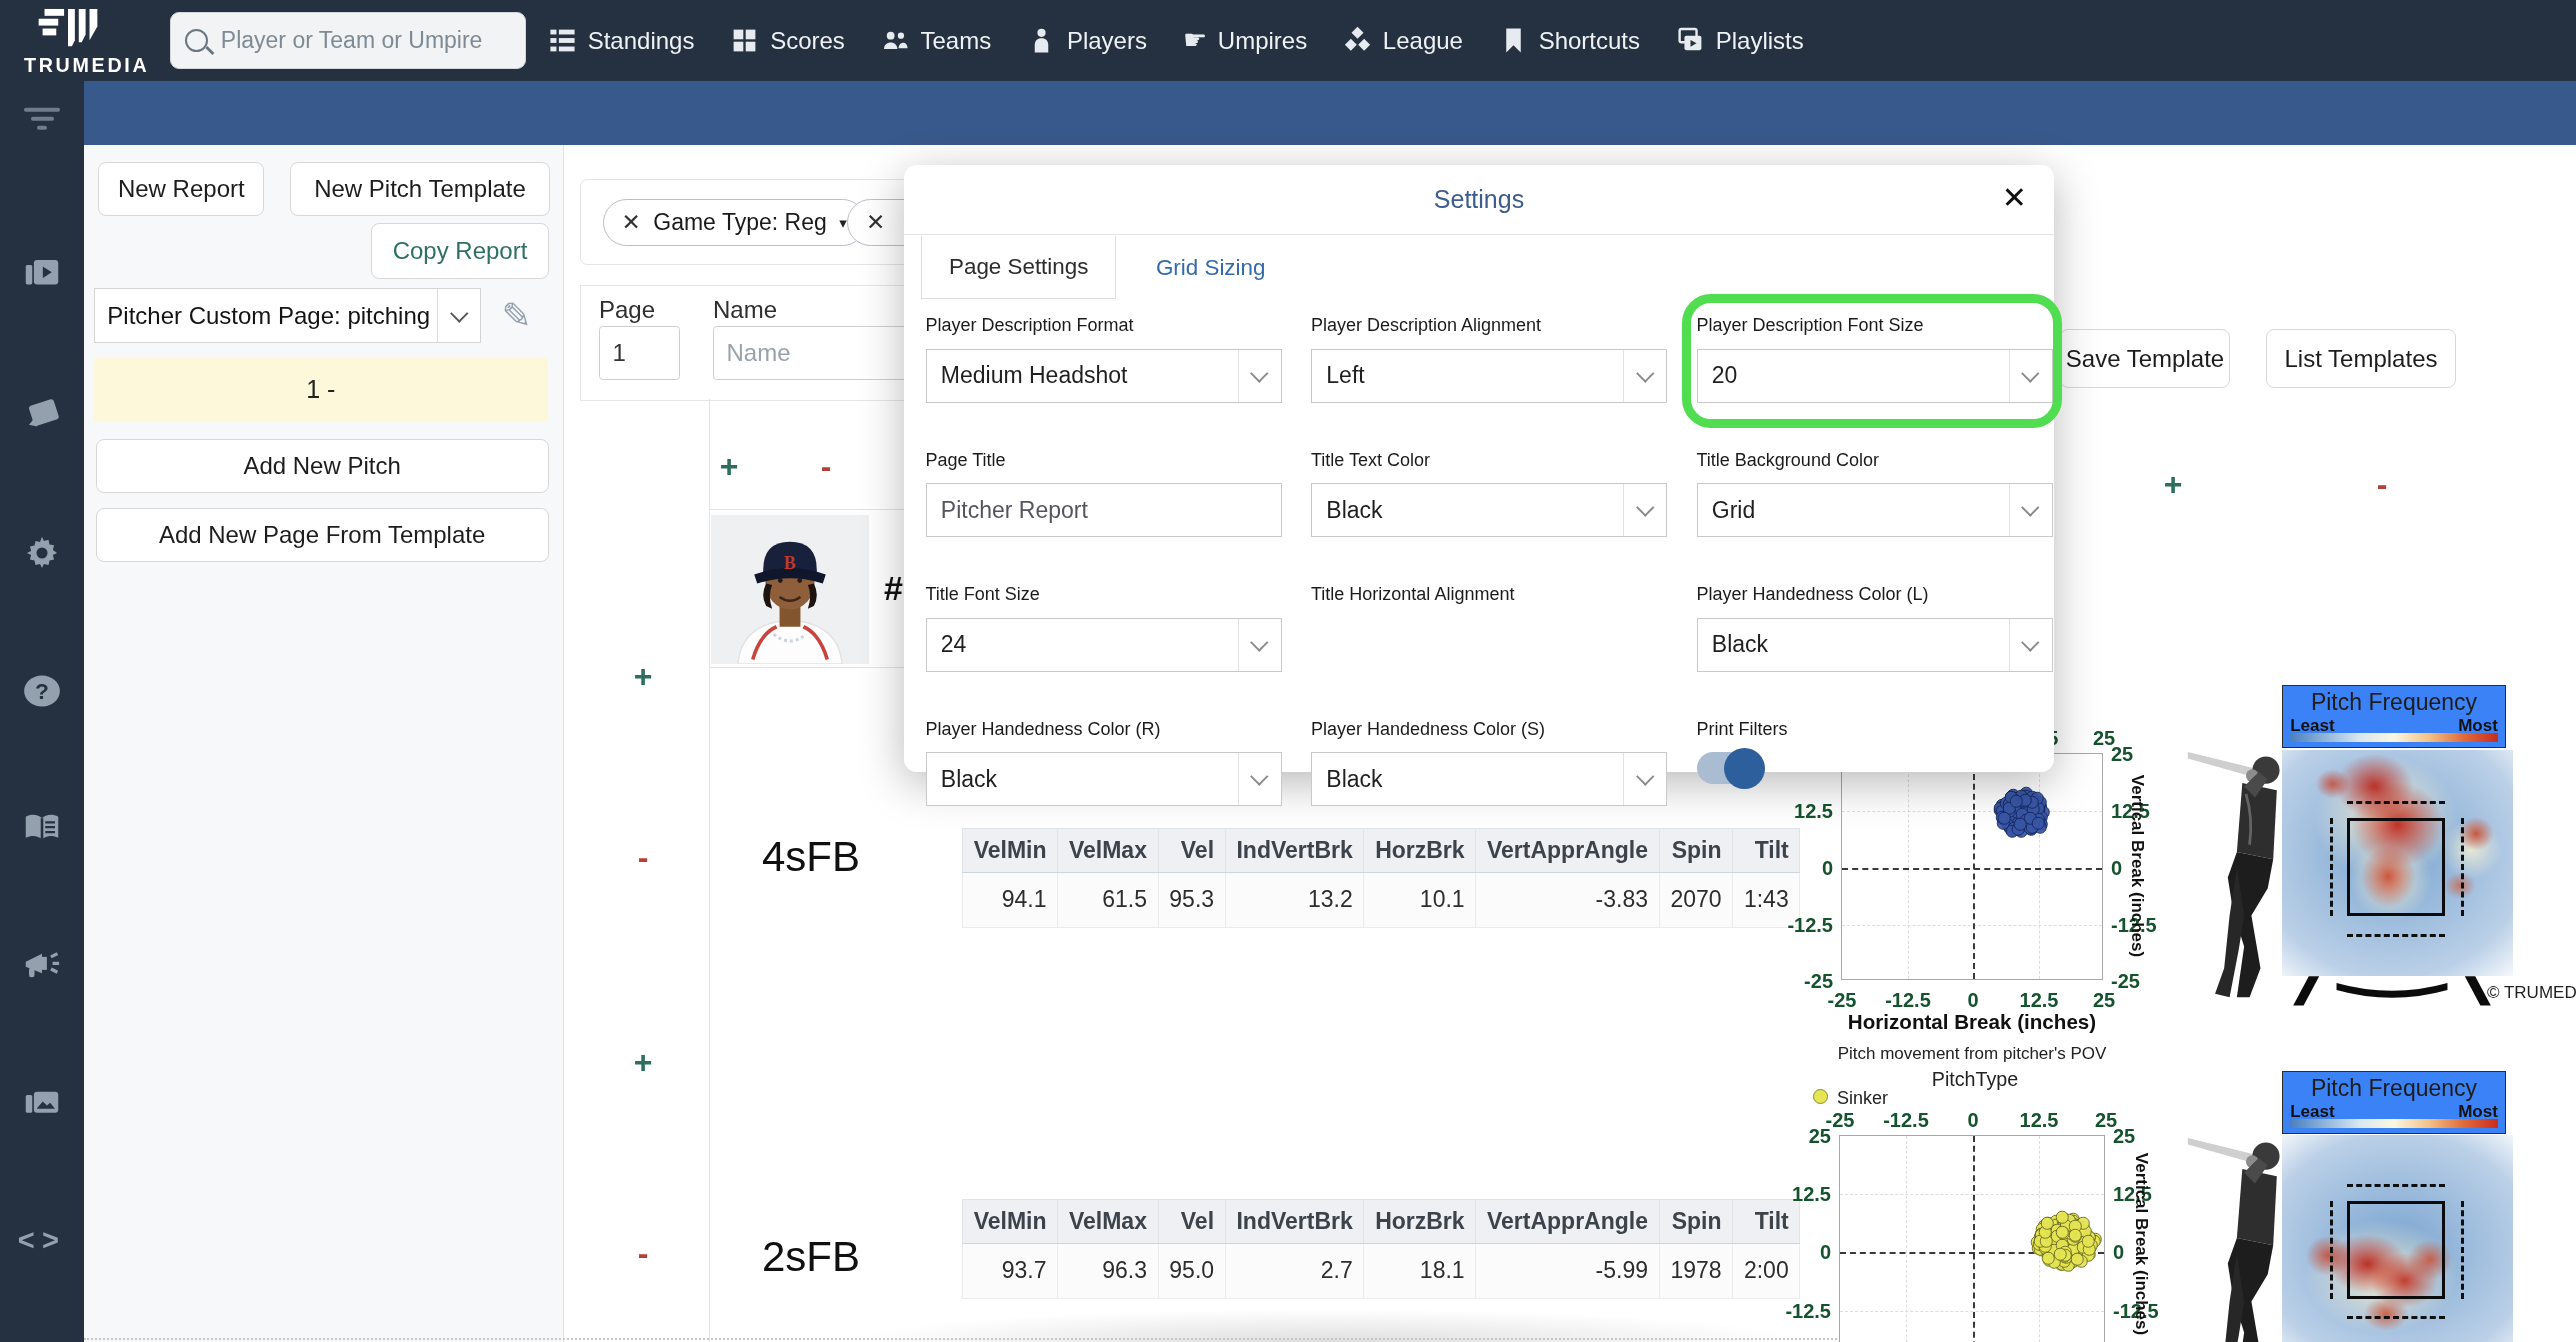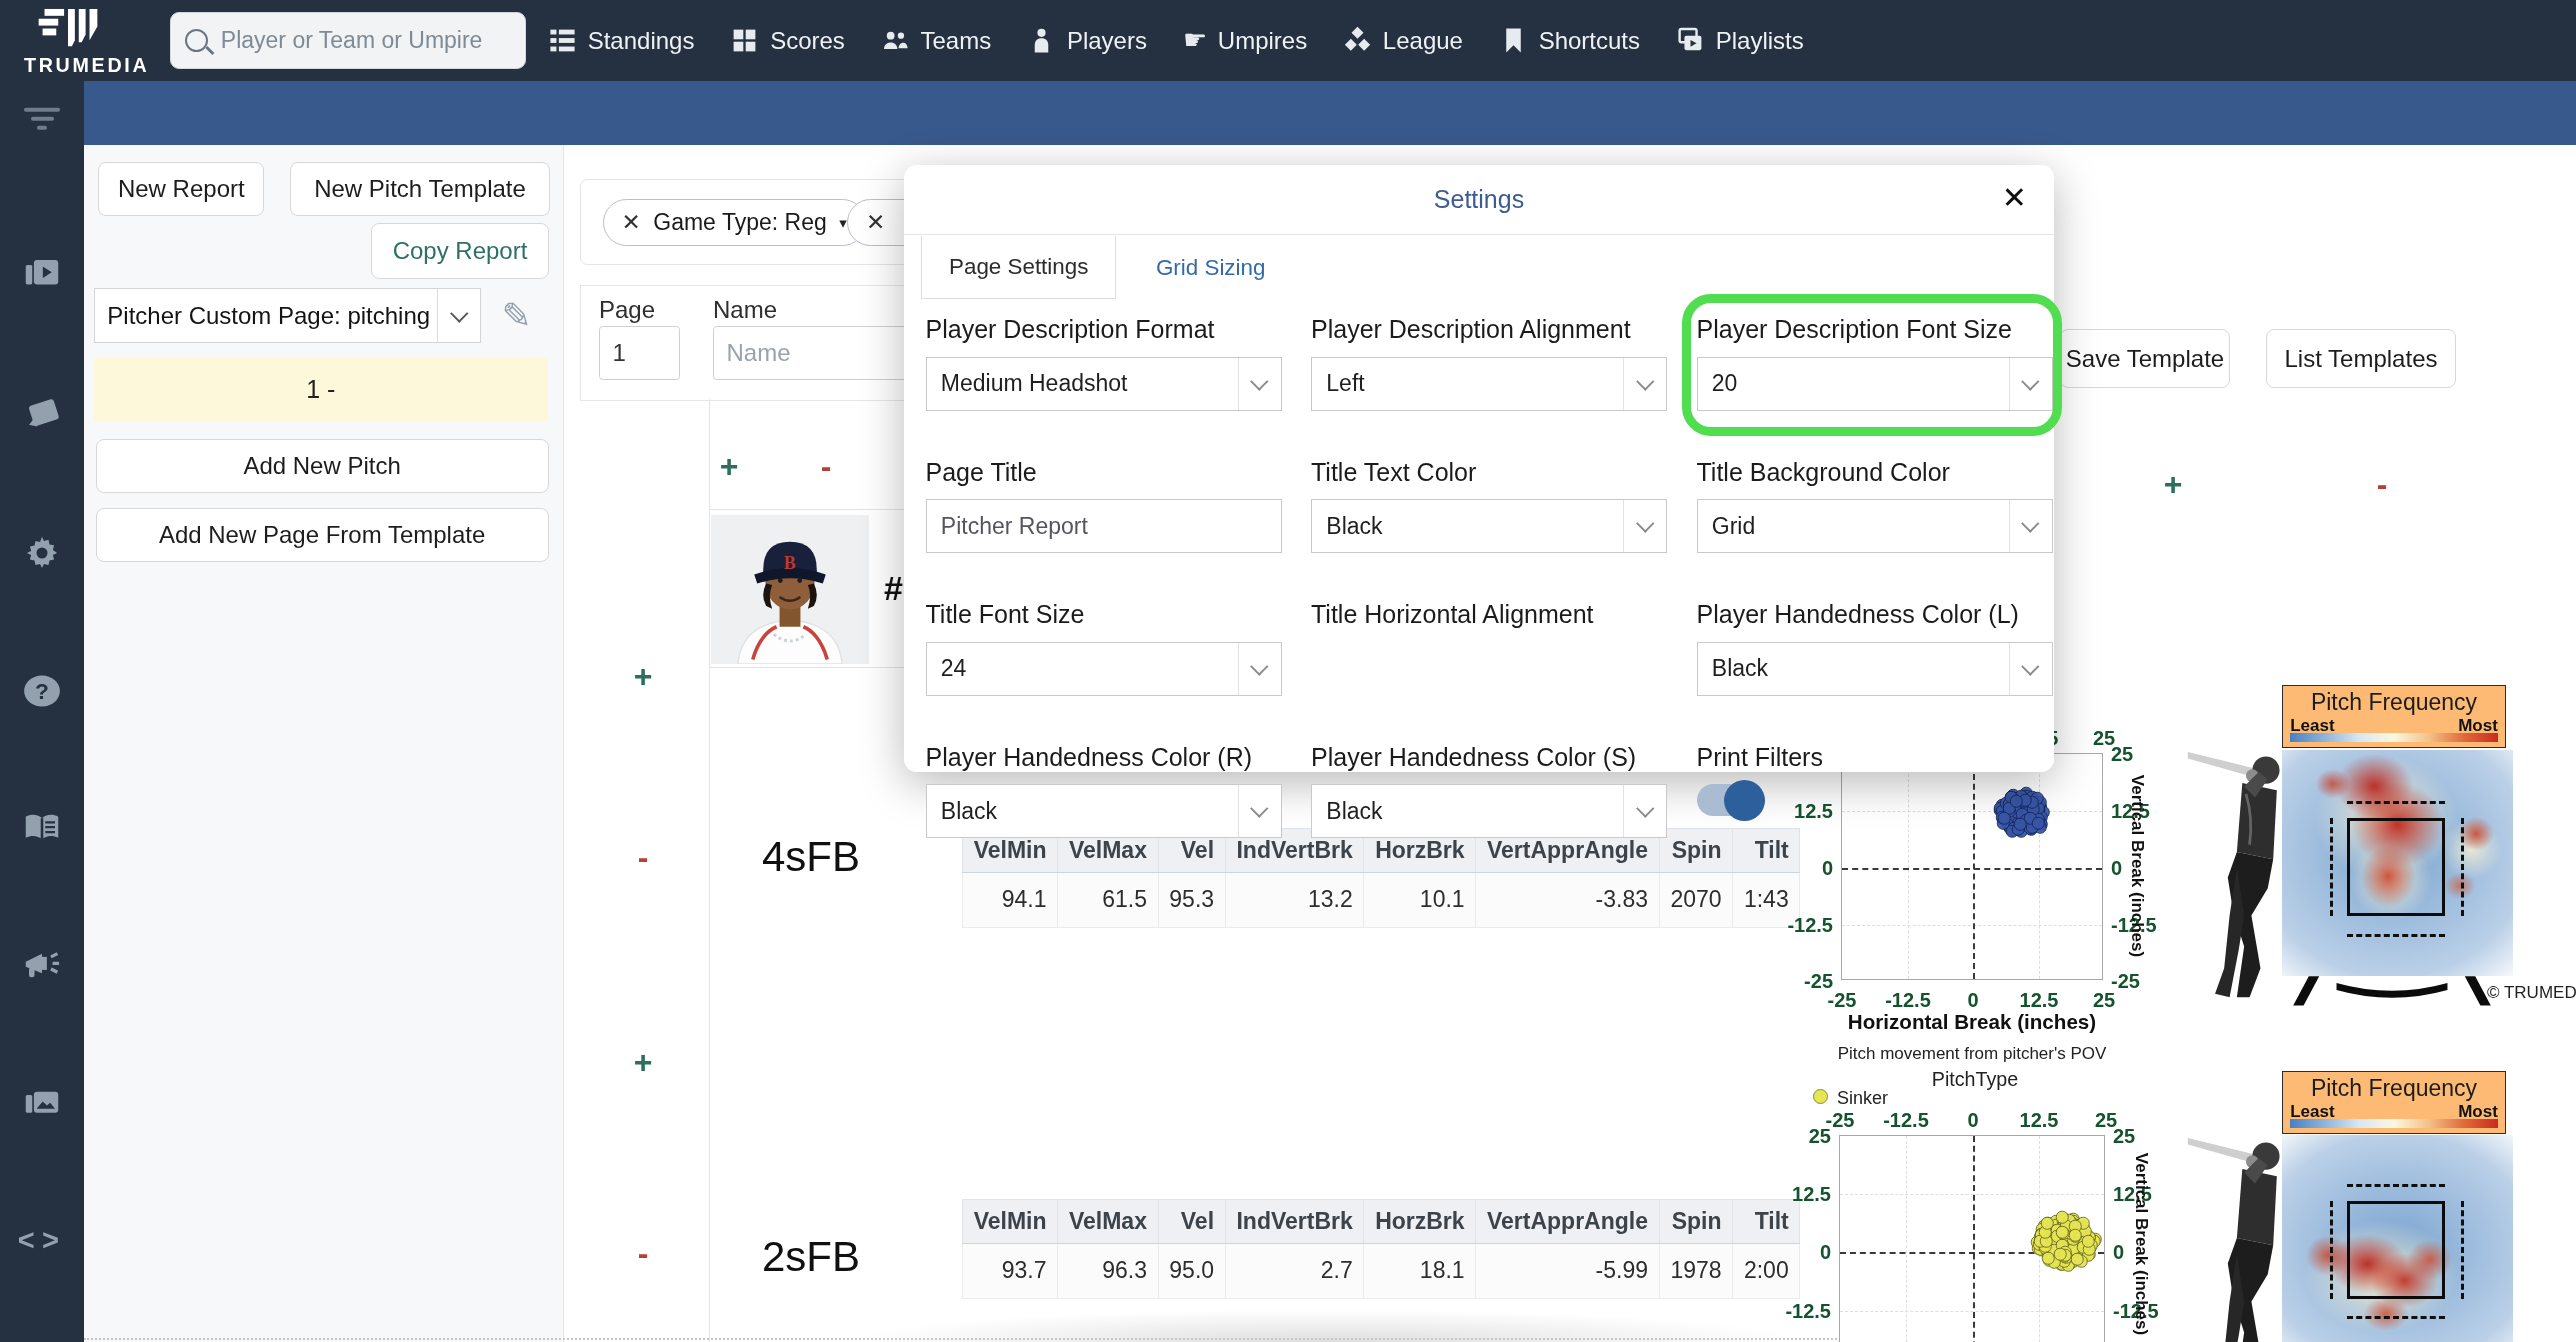--- a/index.html
+++ b/index.html
@@ -65,21 +65,21 @@
 .glh.zero{border-top:2.7px dashed #3a3a3a}
 .dot{position:absolute;width:12.5px;height:12.5px;border-radius:50%;transform:translate(-50%,-50%);border:1.8px solid #1c2d5e;opacity:.93}
 .tk{position:absolute;font-size:20px;font-weight:700;color:#14532d;white-space:nowrap}
 .axtitle{position:absolute;transform:translate(-50%,0);font-size:20.6px;font-weight:700;color:#111;white-space:nowrap}
 .axcap{position:absolute;transform:translate(-50%,0);font-size:17px;color:#222;white-space:nowrap}
 .vlabel{position:absolute;transform:translate(-50%,-50%) rotate(90deg);font-size:17px;font-weight:700;color:#111;white-space:nowrap}
 .ptlegendtitle{position:absolute;transform:translate(-50%,0);font-size:19.7px;color:#222;white-space:nowrap}
 .lgdot{position:absolute;width:15px;height:15px;border-radius:50%;background:#e6e654;border:1.8px solid #8a8a33}
 .lgname{position:absolute;font-size:18px;color:#222;white-space:nowrap}
 
-.legendbox{position:absolute;width:224px;height:63px;background:#fdba74;border:1.8px solid #2c2c2c}
+.legendbox{position:absolute;width:224px;height:63px;background:#3b82f6;border:1.8px solid #2c2c2c}
 .lgtitle{position:absolute;left:0;top:2.7px;width:100%;text-align:center;font-size:23px;color:#1c1c1c}
 .lgmin{position:absolute;left:7.2px;top:29.5px;font-size:17px;font-weight:700;color:#111}
 .lgmax{position:absolute;right:7.2px;top:29.5px;font-size:17px;font-weight:700;color:#111}
 .lgbar{position:absolute;left:7.2px;right:7.2px;bottom:5.4px;height:9px;background:linear-gradient(90deg,#4a7fc1,#8fb4d9,#d9e7f1,#faf7e0,#f3c288,#e06b3c,#c92c1d)}
 .hm{position:absolute;width:231px;height:226px}
 #hm1{background:
 radial-gradient(54px 45px at 40% 16%,rgba(185,35,25,.92),rgba(185,35,25,0) 72%),
 radial-gradient(64px 59px at 50% 33%,rgba(190,40,28,.95),rgba(190,40,28,0) 72%),
 radial-gradient(38px 43px at 46% 56%,rgba(200,62,35,.85),rgba(200,62,35,0) 72%),
 radial-gradient(23px 19.7px at 22% 15%,rgba(200,62,35,.8),rgba(200,62,35,0) 75%),
@@ -106,21 +106,21 @@
 
 .modal{position:absolute;left:904px;top:165px;width:1150px;height:607px;background:#fff;border-radius:12.5px;box-shadow:0 10.7px 45px rgba(0,0,0,.28);z-index:100}
 .mtitle{position:absolute;left:0;top:0;width:100%;height:70px;display:flex;align-items:center;justify-content:center;font-size:25px;color:#3d5c90;font-weight:500;border-bottom:0.9px solid #e4e4e4}
 .mclose{position:absolute;right:27px;top:18px;font-size:30px;color:#101010;cursor:pointer;line-height:1;font-weight:400}
 .tabs{position:absolute;left:0;top:71px;width:100%;height:63px;display:flex;align-items:stretch}
 .tab{display:flex;align-items:center;padding:0 27px;font-size:22.4px;cursor:pointer}
 .tab.active{margin-left:17px;color:#2c2c2c;border:0.9px solid #ddd;border-top:none;background:#fff}
 .tab.link{color:#336aa8;margin-left:12.5px}
 .fgrid{position:absolute;left:21.5px;top:150px;width:1107px;display:grid;grid-template-columns:356px 356px 356px;column-gap:29.5px;row-gap:47px}
 .field{position:relative}
-.field .lb{font-size:25px;color:#1b1b1b;font-weight:500;margin-bottom:12.5px;white-space:nowrap}
+.field .lb{font-size:18px;color:#1b1b1b;font-weight:500;margin-bottom:12.5px;white-space:nowrap}
 .sel{width:356px;height:54px;border:0.9px solid #c9c9c9;background:#fff;display:flex;align-items:center;cursor:pointer}
 .sel .sv{flex:1;font-size:23px;color:#1f1f1f;padding-left:14.3px;white-space:nowrap}
 .sel .chevcell{border-left:0.9px solid #e2e2e2}
 .sel .chev{border-color:#8a8a8a;border-width:2.2px}
 .mtext{width:356px;height:54px;border:0.9px solid #c9c9c9;font-size:23px;color:#55555e;padding:0 14.3px;outline:none;font-family:inherit;background:#fff}
 .field.hl::before{content:"";position:absolute;left:-14.3px;right:-9px;top:-21.5px;bottom:-25px;border:9px solid #50dd50;border-radius:29px;pointer-events:none}
 .toggle{position:relative;width:63px;height:32px;border-radius:16px;background:#a9bcd2;margin-top:11.6px;cursor:pointer}
 .toggle .knob{position:absolute;right:-5.4px;top:-4.5px;width:41px;height:41px;border-radius:50%;background:#2d5f9c}
 </style>
 </head>

